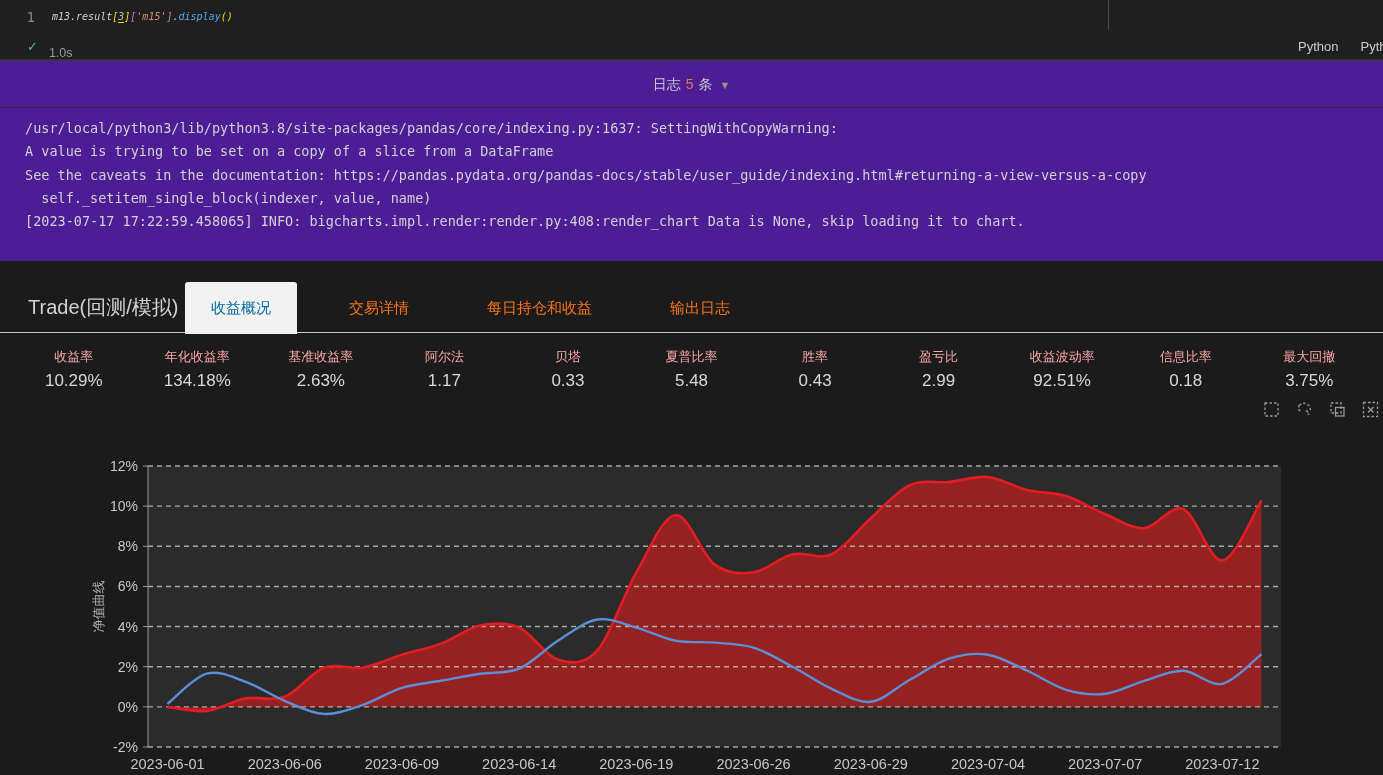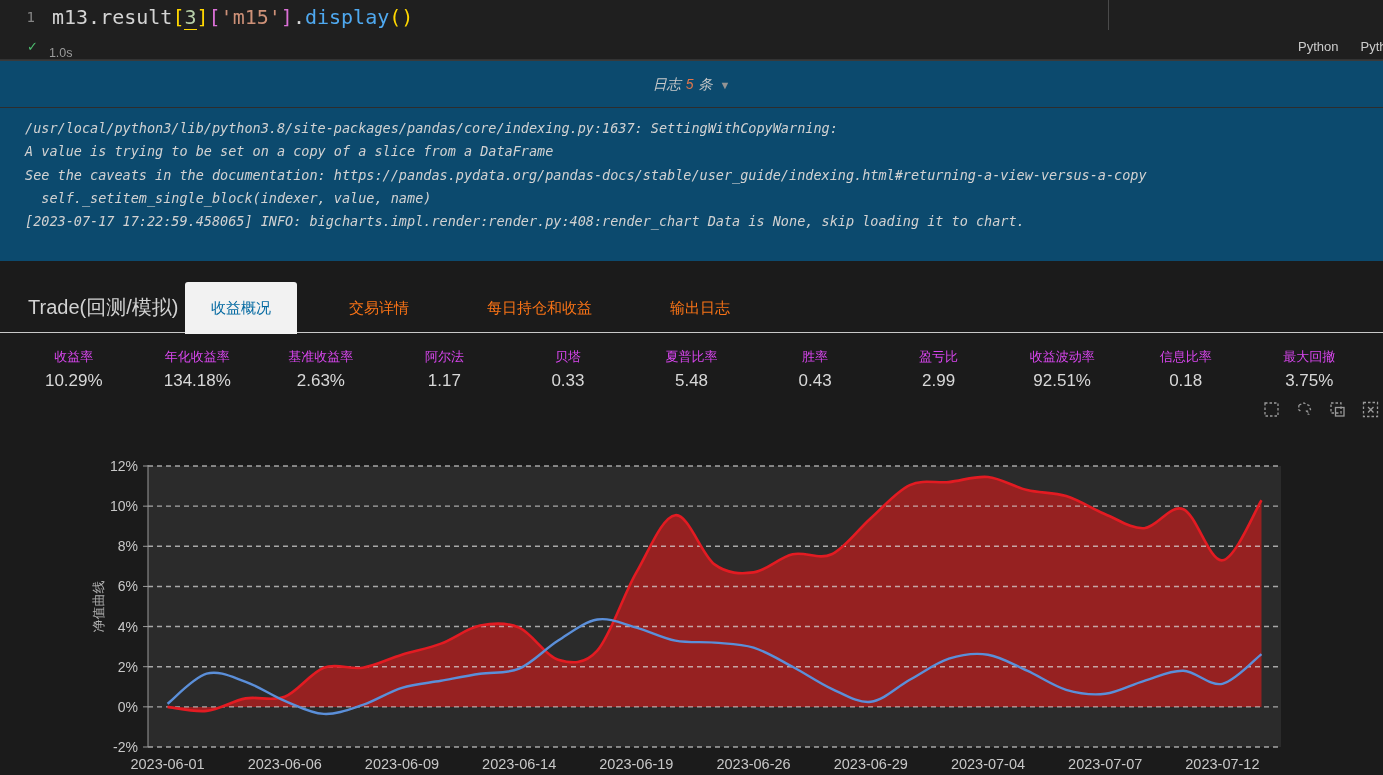--- a/index.html
+++ b/index.html
@@ -4,49 +4,49 @@
 <style>
   * { margin:0; padding:0; box-sizing:border-box; }
   html,body { width:1383px; height:775px; overflow:hidden; }
   body { background:#1b1b1b; font-family:"Liberation Sans","DejaVu Sans",sans-serif; position:relative; }
 
   
   .code-cell { position:relative; height:60px; background:#1f1f1f; border-bottom:1px solid #333; }
   .code-line { height:33px; display:flex; align-items:center; }
   .ln { width:52px; text-align:right; padding-right:17px; color:#858585; font-size:14px;
         font-family:"DejaVu Sans Mono","Liberation Mono",monospace; }
-  .code-text { font-family:"DejaVu Sans Mono","Liberation Mono",monospace; font-size:20px; white-space:pre; }
+  .code-text { font-family:"DejaVu Sans Mono","Liberation Mono",monospace; font-size:10px; white-space:pre;font-style:italic; }
   .status-line { height:26px; display:flex; align-items:center; padding-left:27px; }
   .check { color:#4ebe70; font-size:13px; margin-right:11px; }
   .exec-time { color:#9b9b9b; font-size:12.5px;margin-top:13px; }
   .kernels { margin-left:auto; margin-right:-18px; display:flex; gap:22px; color:#cccccc; font-size:13px; }
   .vdivider { position:absolute; left:1108px; top:0; width:1px; height:30px; background:#4a4a4a; }
 
   
-  .log-panel { background:#0c4a6e; border-top:1px solid #3a3a3a;font-style:italic; }
+  .log-panel { background:#4c1d95; border-top:1px solid #3a3a3a; }
   .log-header { height:47px; line-height:47px; text-align:center; font-size:14px; color:#c9c9c9;
                 border-bottom:1px solid #2d2d2d; cursor:pointer; }
   .log-count { color:#e2764a; padding:0 5px; }
   .log-caret { color:#949494; font-size:11px; margin-left:7px; }
   .log-lines { padding:9px 25px 28px; font-family:"DejaVu Sans Mono","Liberation Mono",monospace;
                font-size:13.5px; line-height:23.3px; color:#d2d2d2; white-space:pre; }
 
   
   .trade-section { margin-top:21px; }
   .tabs-row { position:relative; height:51px; border-bottom:1px solid #c9c9c9; }
   .trade-title { position:absolute; left:28px; top:0; line-height:50px; font-size:20px; color:#d2d2d2; }
   .tabs { position:absolute; left:185px; top:0; height:52px; display:flex; }
   .tab { line-height:51px; height:52px; padding:0 26px; font-size:15px; color:#f97316;
          margin-left:26px; cursor:pointer; white-space:nowrap; }
   .tab:first-child { margin-left:0; }
   .tab.active { background:#f2f2f2; color:#0369a1; border-radius:3px 3px 0 0; }
 
   .metrics-row { display:flex; padding:15px 12px 7px; }
   .metric { flex:1; text-align:center; }
-  .m-label { font-size:13px; color:#d946ef; margin-bottom:5px; }
+  .m-label { font-size:13px; color:#fca5a5; margin-bottom:5px; }
   .m-value { font-size:17px; color:#d8d8d8; }
 
   .chart-toolbar { display:flex; justify-content:flex-end; align-items:center; gap:14px;
                    height:23px; padding-right:3px; }
   .tool-icon { width:19px; height:19px; cursor:pointer; display:block; }
 
   .chart-wrap { margin-top:19px; }
 </style>
 </head>
 <body>

